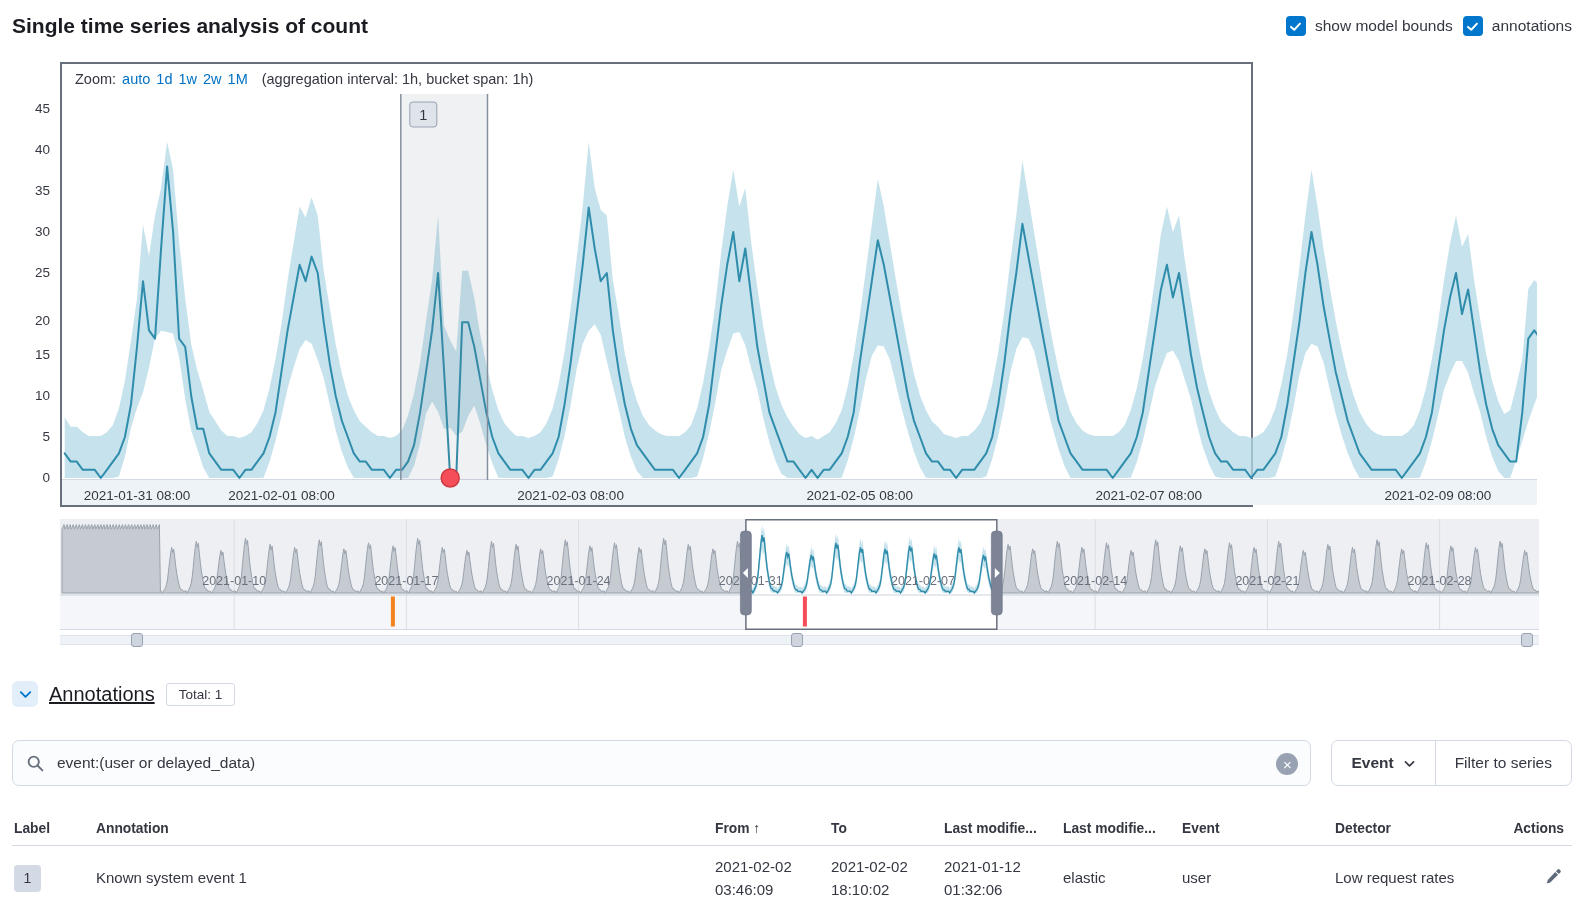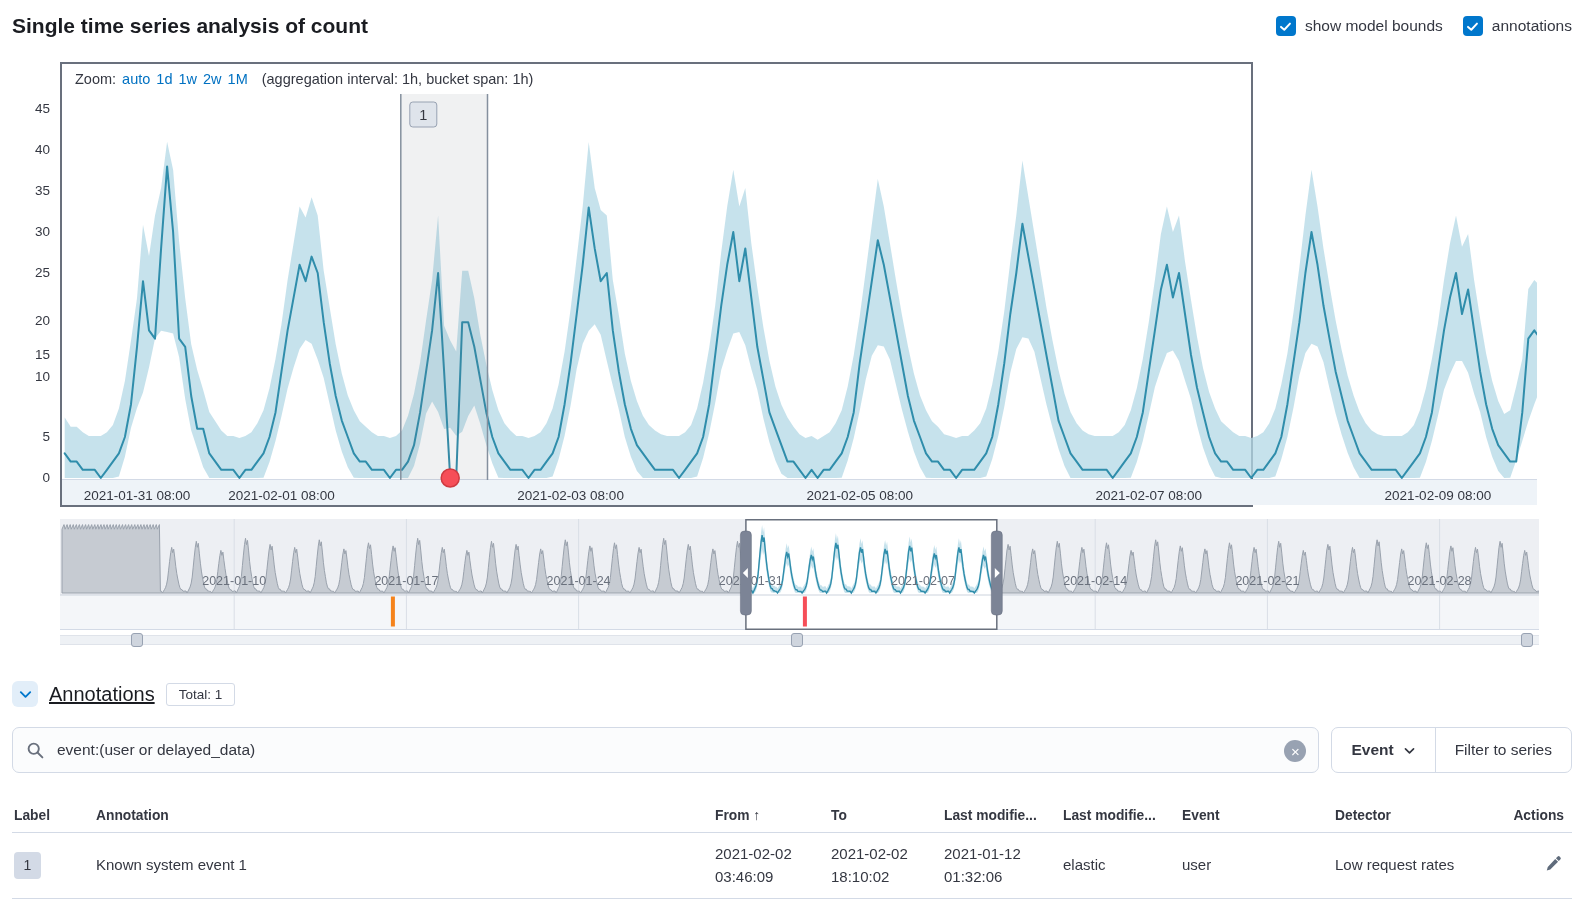--- a/index.html
+++ b/index.html
@@ -1,42 +1,42 @@
 <!DOCTYPE html>
 <html><head>
 <meta charset="utf-8">
 <style>
   *{box-sizing:border-box;margin:0;padding:0}
   html,body{background:#fff}
   body{width:1586px;height:904px;overflow:hidden;font-family:"Liberation Sans","DejaVu Sans",sans-serif;color:#343741}
   .page{padding:14px 14px 0 12px}
   .topbar{display:flex;justify-content:space-between;align-items:center}
   .title{font-size:21px;font-weight:700;color:#1a1c21}
-  .cbgroup{display:flex;gap:20px;align-items:center}
+  .cbgroup{display:flex;gap:10px;align-items:center}
   .cb{display:flex;gap:9px;align-items:center;font-size:15.5px;cursor:pointer}
   .cbbox{width:20px;height:20px;border-radius:4px;background:#0077cc;display:flex;align-items:center;justify-content:center;flex:0 0 auto}
 
   .figure{position:relative;margin-top:24px;padding-left:48px}
   .ylab{position:absolute;left:0;width:38px;text-align:right;font-size:13.5px;color:#343741;line-height:18px}
   .chartbox{width:1193px;border:2px solid #69707d;background:#fff}
   .zoomrow{height:30px;display:flex;align-items:center;padding:0 13px;font-size:14.5px;gap:6px;white-space:nowrap}
   .zoomrow a{color:#0071c2;text-decoration:none;cursor:pointer}
   .zsuffix{margin-left:8px;color:#343741}
   #main-chart-svg{display:block;line-height:0}
   #nav-chart-svg{width:1479px;margin-top:12px;line-height:0}
   .scroll{position:relative;width:1479px;height:16px;margin-top:2px}
   .scrolltrack{position:absolute;left:0;right:0;top:3px;height:10px;background:#eef1f5;border-top:1px solid #dfe3ea;border-bottom:1px solid #dfe3ea}
   .shandle{position:absolute;top:1px;width:12px;height:14px;background:#cfd5de;border:1px solid #98a2b2;border-radius:3px;cursor:pointer}
 
   .annhead{display:flex;align-items:center;gap:11px;margin-top:32px;height:28px}
   .acc-btn{width:26px;height:26px;border-radius:6px;background:#e2eef9;display:flex;align-items:center;justify-content:center;cursor:pointer}
   .anntitle{font-size:20px;color:#1a1c21;text-decoration:underline;cursor:pointer}
   .totalbadge{border:1px solid #d3dae6;border-radius:3px;background:#fff;font-size:13.5px;padding:3px 12px;color:#343741}
 
-  .searchrow{display:flex;gap:12px;margin-top:19px}
+  .searchrow{display:flex;gap:20px;margin-top:32px}
   .searchbox{flex:1;position:relative;height:46px;background:#fbfcfd;border:1px solid #d3dae6;border-radius:7px;display:flex;align-items:center;padding:0 44px}
   .searchbox input{border:none;outline:none;background:transparent;font-size:15.5px;color:#343741;width:100%;font-family:inherit}
   .searchicon{position:absolute;left:13px;top:13px;line-height:0}
   .clearbtn{position:absolute;right:12px;top:12px;width:22px;height:22px;border-radius:50%;background:#98a2b2;color:#fff;display:flex;align-items:center;justify-content:center;font-size:15px;cursor:pointer}
   .filtergroup{display:flex;height:46px;border:1px solid #d3dae6;border-radius:7px;background:#fff;overflow:hidden;flex:0 0 auto}
   .fbtn{display:flex;align-items:center;padding:0 19px;font-size:15.5px;cursor:pointer;gap:9px;color:#343741}
   .fbtn.event{font-weight:700}
   .fbtn + .fbtn{border-left:1px solid #d3dae6}
 
   .anntable{width:100%;border-collapse:collapse;margin-top:26px;table-layout:fixed}
@@ -72,21 +72,21 @@
         </span>
         <span>annotations</span>
       </div>
     </div>
   </div>
 
   <div class="figure">
     <div id="ylabels">
         <div class="ylab" style="top: 407px;">0</div>
         <div class="ylab" style="top: 366px;">5</div>
-        <div class="ylab" style="top: 306px;">10</div>
+        <div class="ylab" style="top: 325px;">10</div>
         <div class="ylab" style="top: 284px;">15</div>
         <div class="ylab" style="top: 250px;">20</div>
         <div class="ylab" style="top: 202px;">25</div>
         <div class="ylab" style="top: 161px;">30</div>
         <div class="ylab" style="top: 120px;">35</div>
         <div class="ylab" style="top: 79px;">40</div>
         <div class="ylab" style="top: 38px;">45</div>
       </div>
     <div class="chartbox">
       <div class="zoomrow">

